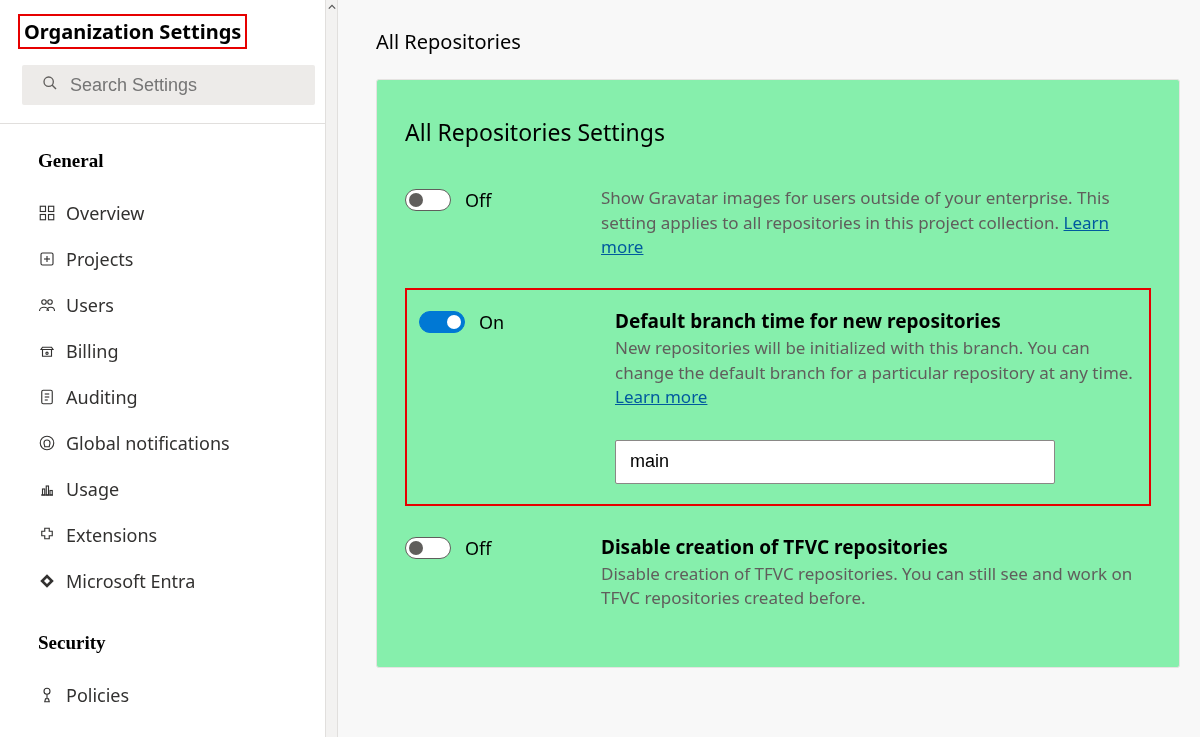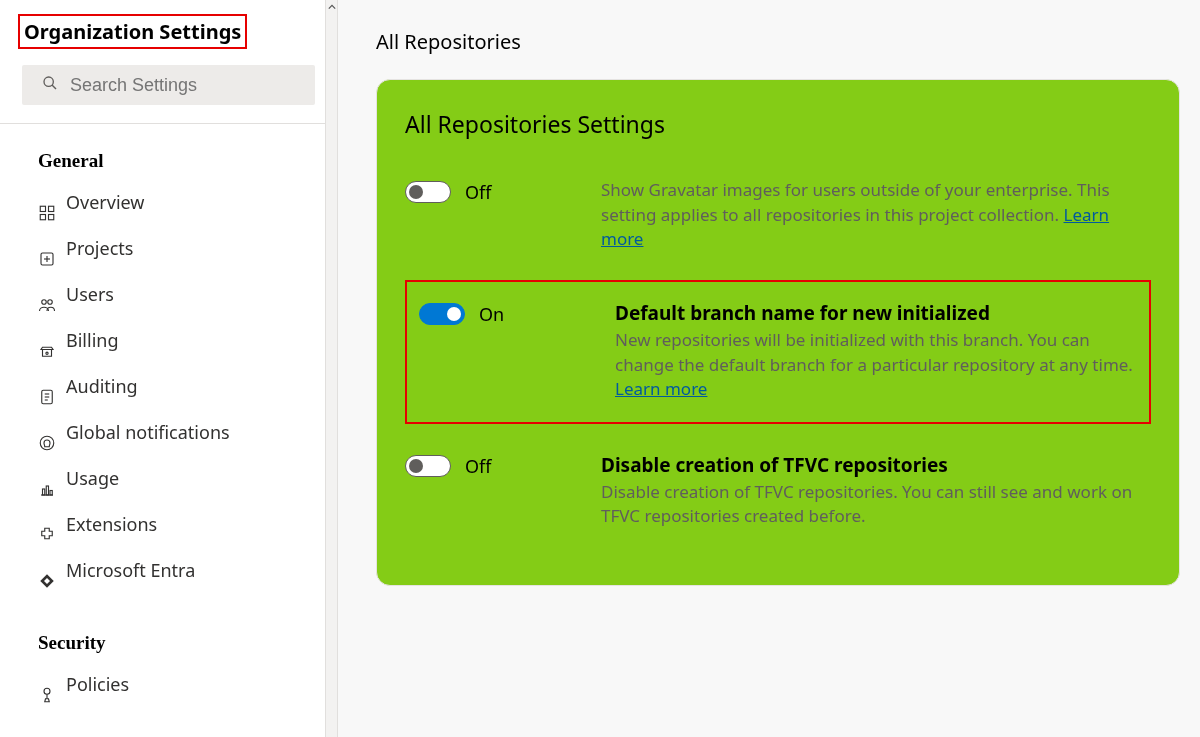--- a/index.html
+++ b/index.html
@@ -80,20 +80,21 @@
 .nav-section-title {
   font-weight:700;
   font-size:19px;
   color:#000;
   margin-top:8px;
   margin-bottom:18px;
   font-family:Liberation Serif, serif;
 }
 .nav-item {
   display:flex;
+  align-items:center;
   height:46px;
   cursor:pointer;
   color:#323130;
   font-size:18px;
 }
 .nav-item .icon {
   width:28px;
   display:flex; align-items:center; justify-content:flex-start;
 }
 .nav-item .icon svg { width:18px; height:18px; fill:none; stroke:#323130; stroke-width:1.5; }
@@ -105,24 +106,24 @@
   padding: 28px 20px 0 38px;
   overflow:auto;
 }
 .page-title {
   font-weight:400;
   font-size:20px;
   color:#000;
   margin-bottom:24px;
 }
 .card {
-  background:#84cc16;
+  background:#86efac;
   border:1px solid #e5e3e1;
-  border-radius:14px;
-  padding: 28px 28px 28px 28px;
+  border-radius:3px;
+  padding: 36px 28px 28px 28px;
 }
 .card-title {
   font-weight:400;
   font-size:23px;
   color:#000;
   margin-bottom:30px;
 }
 .setting-row {
   display:flex;
   align-items:flex-start;
@@ -360,24 +361,25 @@
 
     <div class="highlight-box">
       <div class="setting-row" style="padding-bottom:6px">
         <div class="toggle-col">
           <div class="toggle toggle-on">
               <div class="knob"></div>
             </div>
           <span class="toggle-label">On</span>
         </div>
         <div class="setting-body">
-          <div class="setting-title">Default branch name for new initialized</div>
+          <div class="setting-title">Default branch time for new repositories</div>
           <div class="setting-desc">
             <span>New repositories will be initialized with this branch. You can change the default branch for a particular repository at any time. </span><a class="learn-more">Learn more</a>
           </div>
+          <input class="branch-input" value="main" style="">
         </div>
       </div>
     </div>
 
     <div class="setting-row">
       <div class="toggle-col">
         <div class="toggle toggle-off">
             <div class="knob"></div>
           </div>
         <span class="toggle-label">Off</span>

